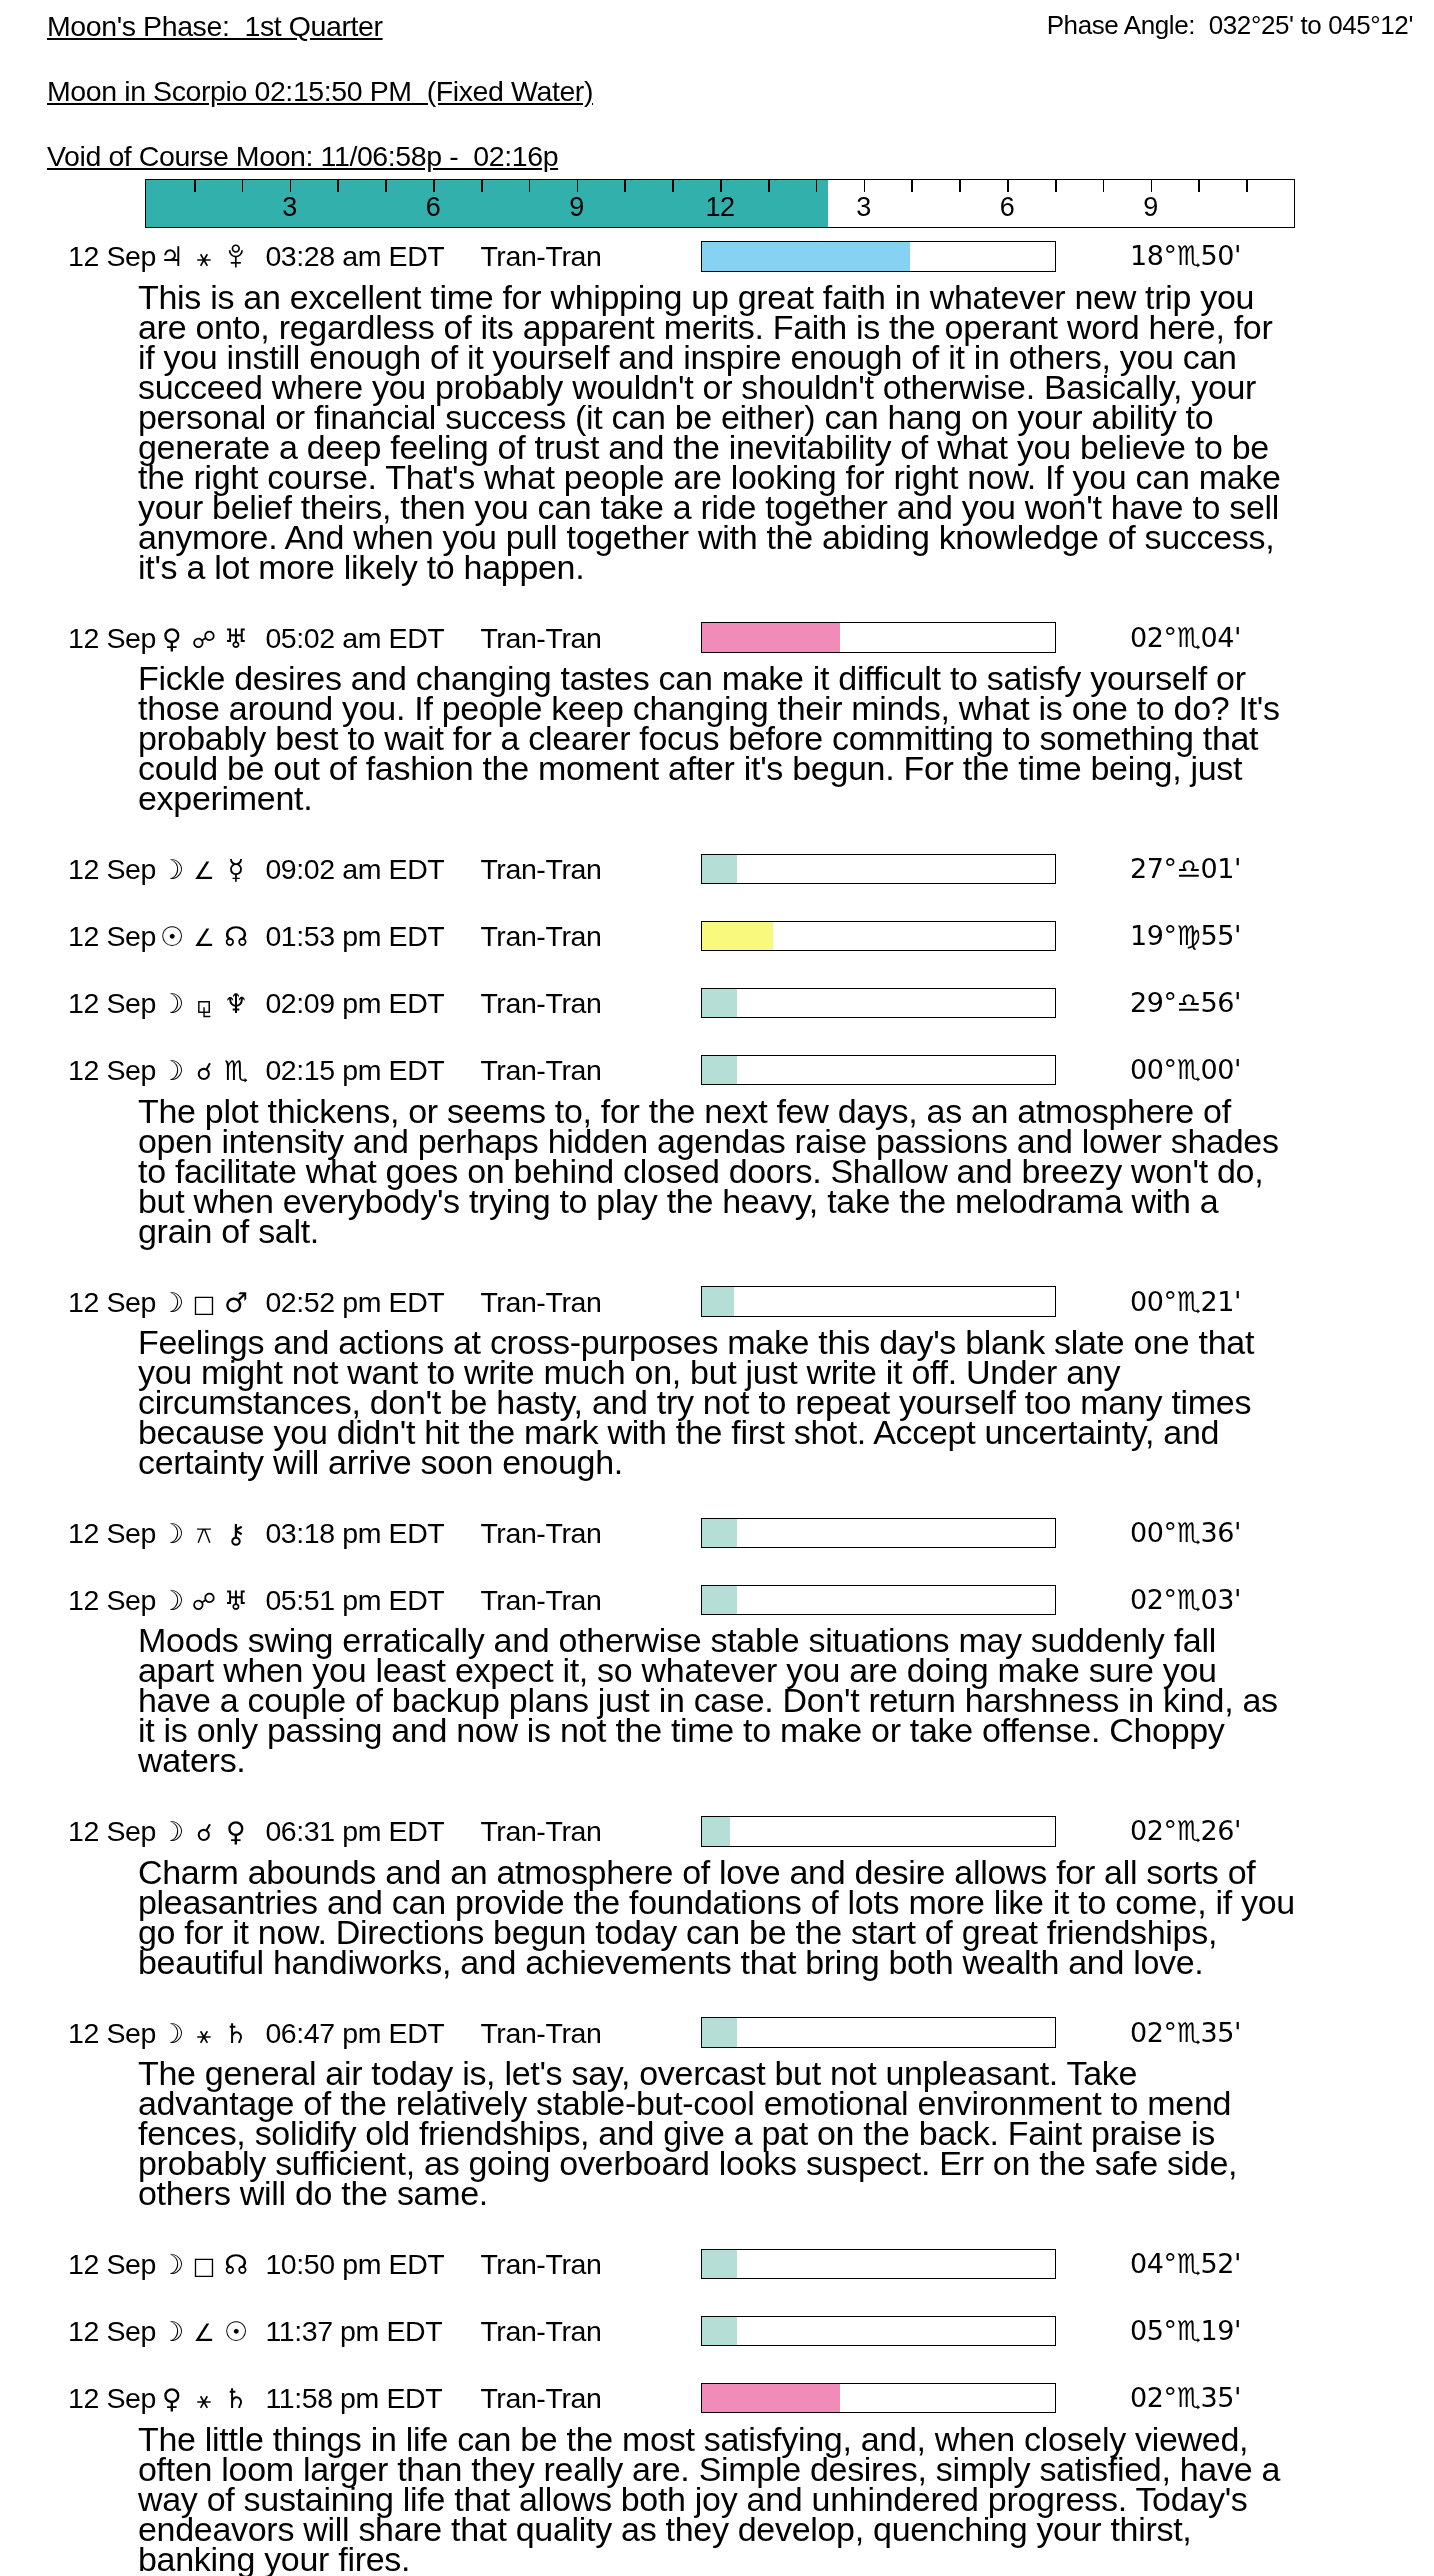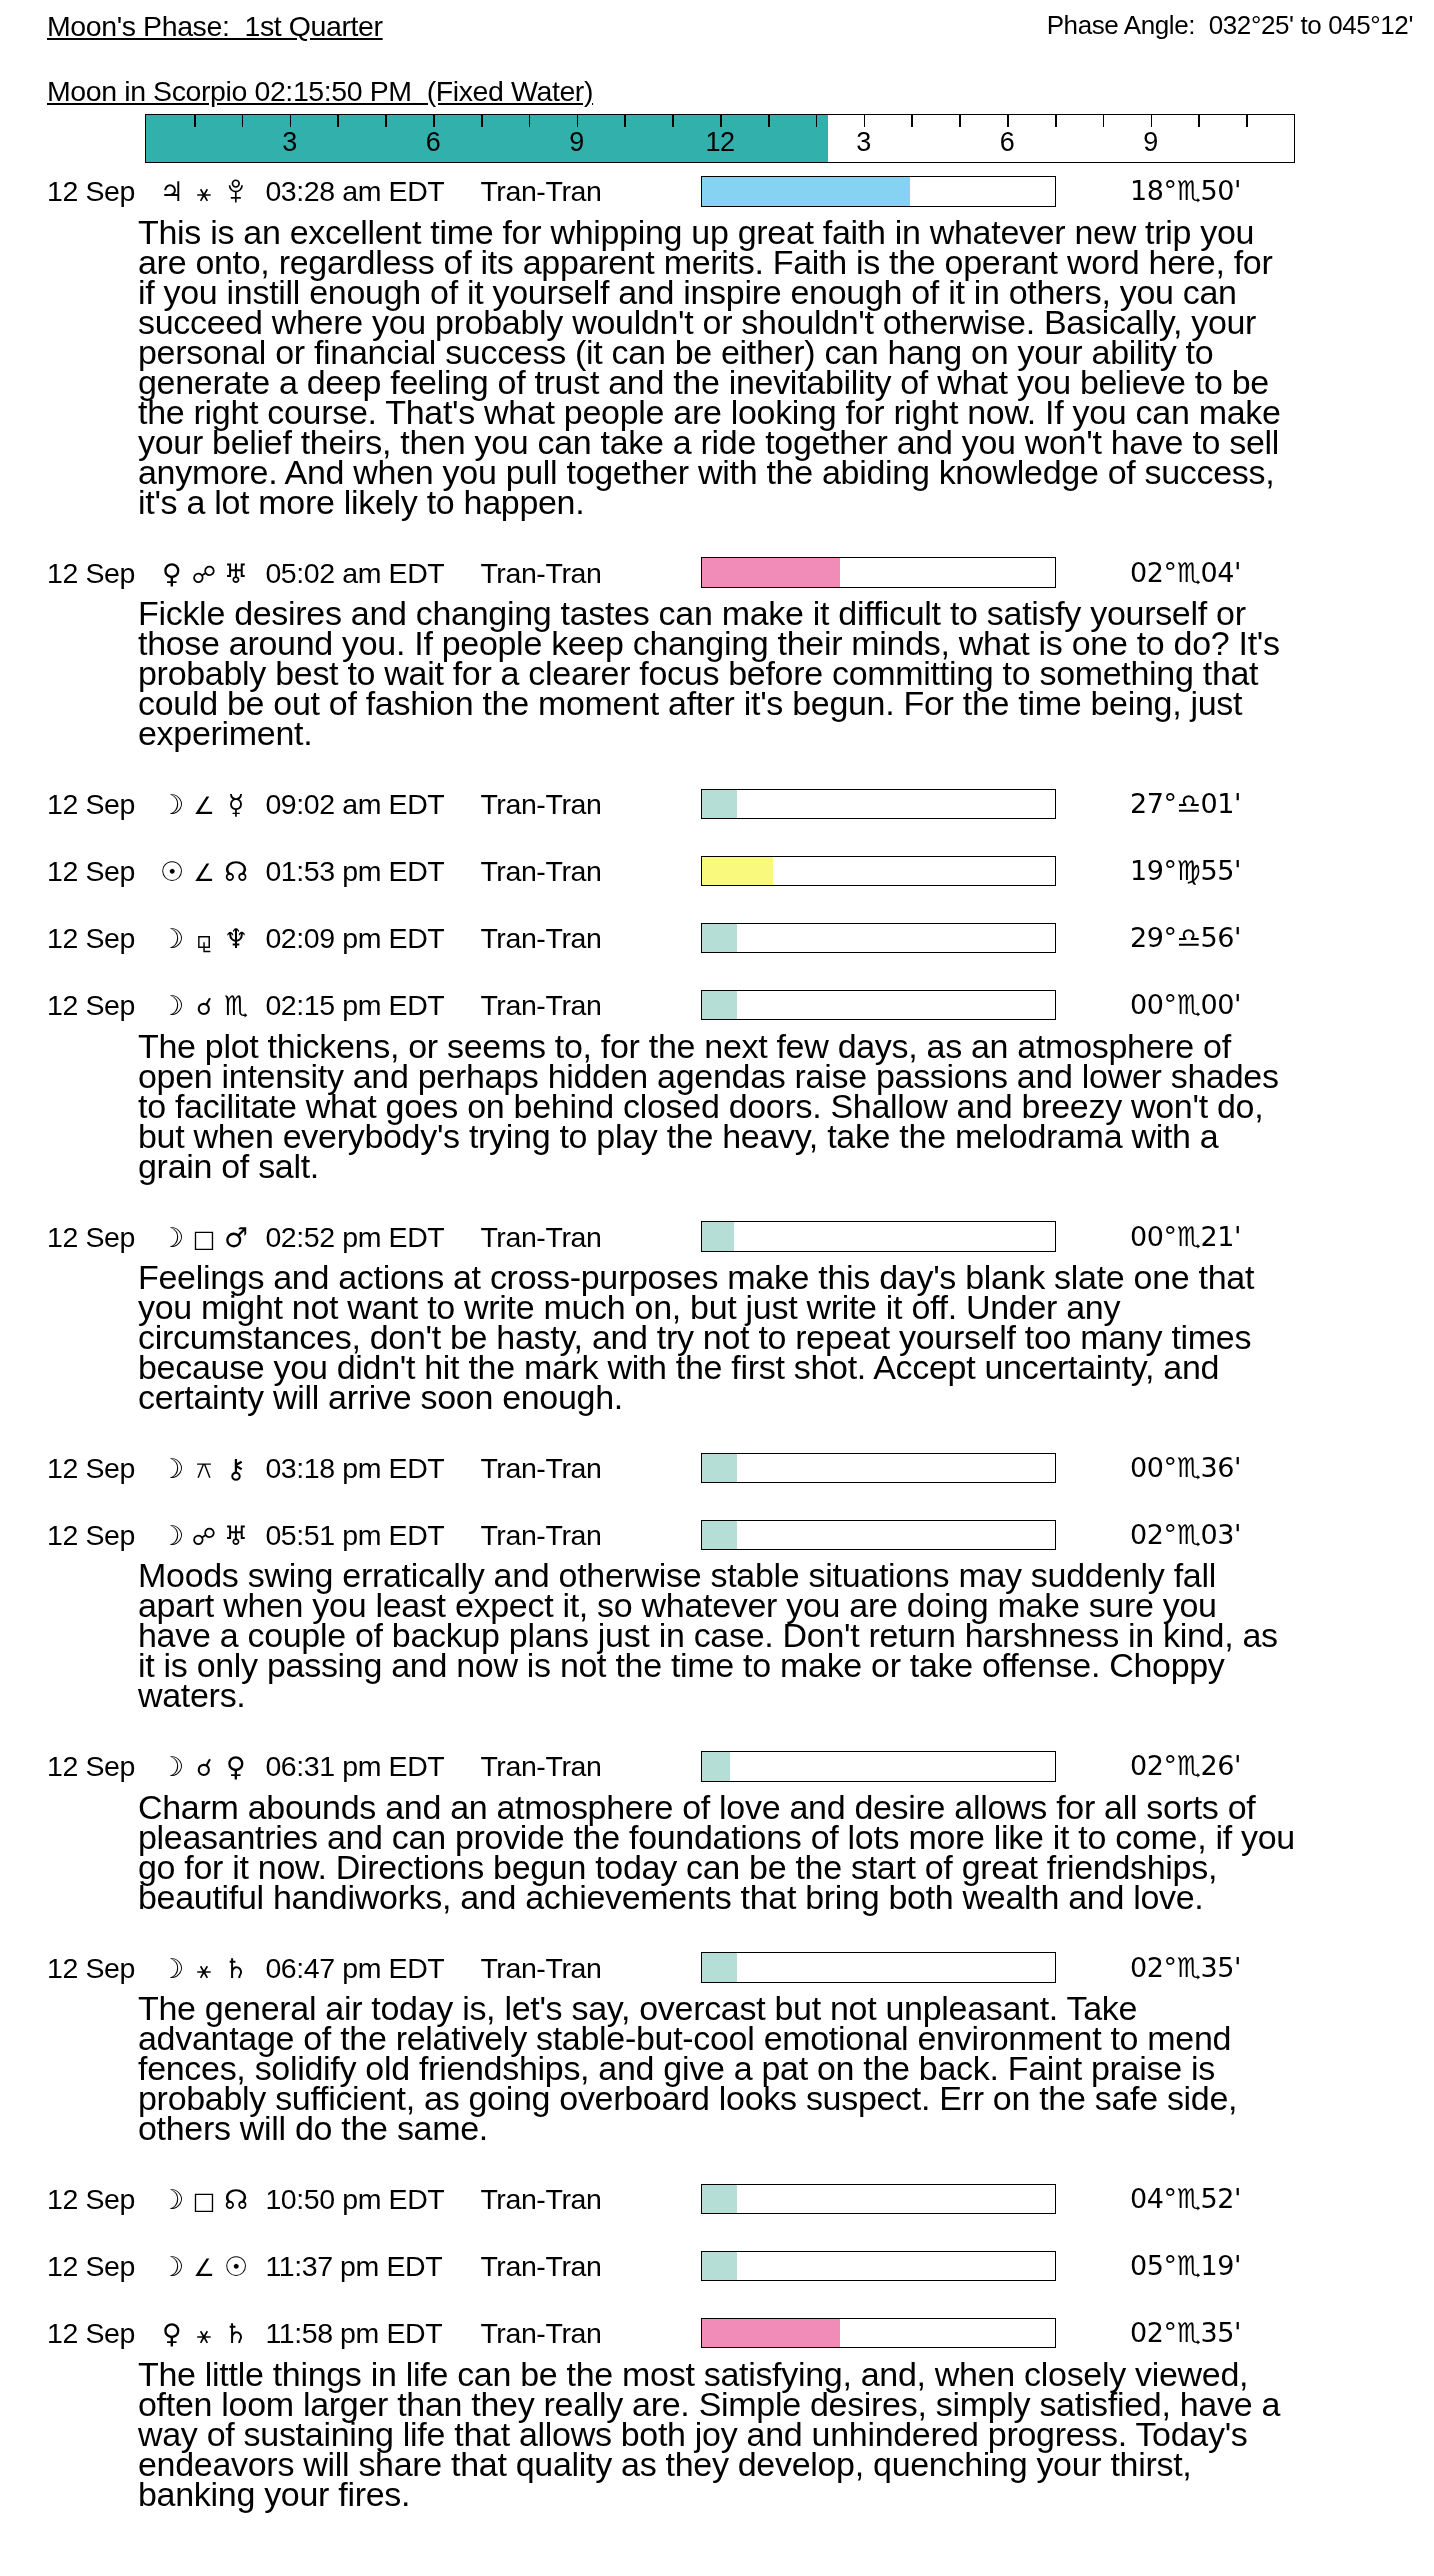--- a/index.html
+++ b/index.html
@@ -16,21 +16,21 @@
   .ruler{position:relative;margin-top:6.7px;margin-left:98px;width:1150px;height:49px;
          border:1.7px solid #000;box-sizing:border-box;background:#fff;}
   .ruler-fill{position:absolute;left:0;top:0;bottom:0;}
   .ruler-tick{position:absolute;top:0;width:1.7px;height:12.6px;background:#000;}
   .ruler-num{position:absolute;bottom:3.4px;transform:translateX(-50%);font-size:27px;
              font-family:"Liberation Sans",sans-serif;}
   
   .aspects-title{margin-top:71px;font-size:28.5px;line-height:34px;text-align:center;width:1388px;}
   .aspect-row{position:relative;height:34px;line-height:34px;font-size:28.5px;white-space:pre-wrap;}
   .c{display:inline-block;vertical-align:top;}
-  .a-date{width:109px;}
+  .a-date{width:109px;text-align:right;}
   .sym{display:inline-block;width:32px;text-align:center;font-family:"DejaVu Sans",sans-serif;
        font-size:27px;letter-spacing:0;}
   .sym.aspect-sym{font-size:24px;}
   .a-time{width:208px;margin-left:13.4px;}
   .a-type{margin-left:7px;}
   .orb-bar{position:absolute;left:654px;top:1.7px;width:353px;height:28.5px;border:1.7px solid #000;background:#fff;}
   .orb-fill{position:absolute;left:0;top:0;bottom:0;}
   .a-value{position:absolute;left:1083px;top:0;font-family:"DejaVu Sans",sans-serif;
            font-size:27px;letter-spacing:-0.4px;}
   .para{margin:8.4px 0 0 91px;width:1158px;font-size:34px;line-height:30px;letter-spacing:-0.3px;}
@@ -38,20 +38,21 @@
 </style>
 </head>
 <body>
 
 <div class="page">
 
   <div class="phase-angle">Phase Angle:  032°25' to 045°12'</div>
 
   <div class="hline">Moon's Phase:  1st Quarter</div>
   <div class="hline">Moon in Scorpio 02:15:50 PM  (Fixed Water)</div>
+  <div class="hline">Void of Course Moon: 11/06:58p -  02:16p</div>
 
   <div class="ruler">
     <div class="ruler-fill" style="width: 59.4%; background: rgb(49, 176, 172);"></div>
   <div class="ruler-tick" style="left: 4.16667%;"></div>
       <div class="ruler-tick" style="left: 8.33333%;"></div>
       <div class="ruler-tick" style="left: 12.5%;"></div>
       <div class="ruler-tick" style="left: 16.6667%;"></div>
       <div class="ruler-tick" style="left: 20.8333%;"></div>
       <div class="ruler-tick" style="left: 25%;"></div>
       <div class="ruler-tick" style="left: 29.1667%;"></div>

